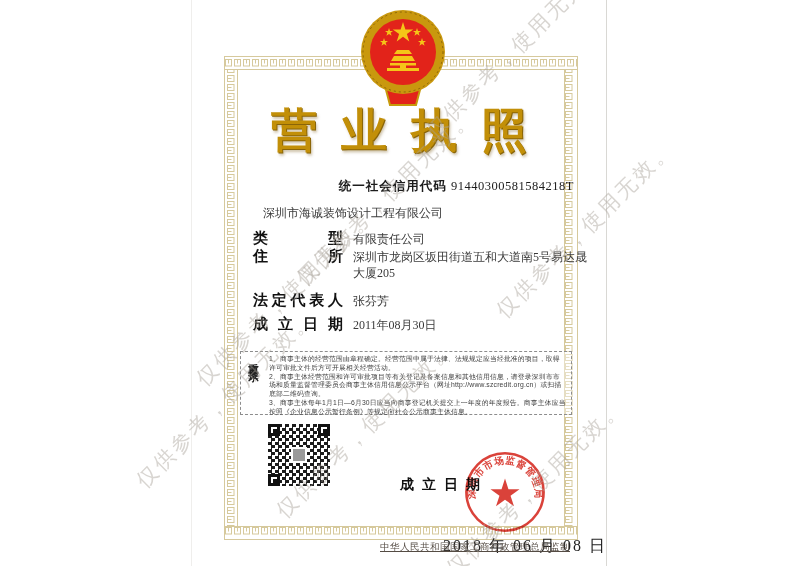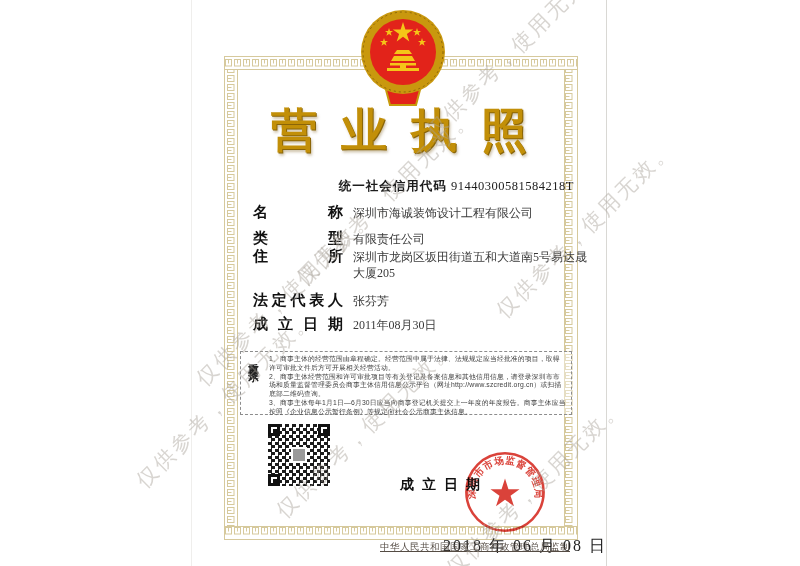--- a/index.html
+++ b/index.html
@@ -109,21 +109,20 @@
   </svg>
 
   <div class="title">营业执照</div>
 
   <div class="codeline">
     <span class="lbl">统一社会信用代码</span>
     <span class="code">91440300581584218T</span>
   </div>
 
   <div class="row" style="top:203px">
-    <span class="jlabel">名称</span>
     <span class="val">深圳市海诚装饰设计工程有限公司</span>
   </div>
   <div class="row" style="top:229px">
     <span class="jlabel">类型</span>
     <span class="val">有限责任公司</span>
   </div>
   <div class="row" style="top:247px">
     <span class="jlabel">住所</span>
     <span class="val">深圳市龙岗区坂田街道五和大道南5号易达晟大厦205</span>
   </div>

